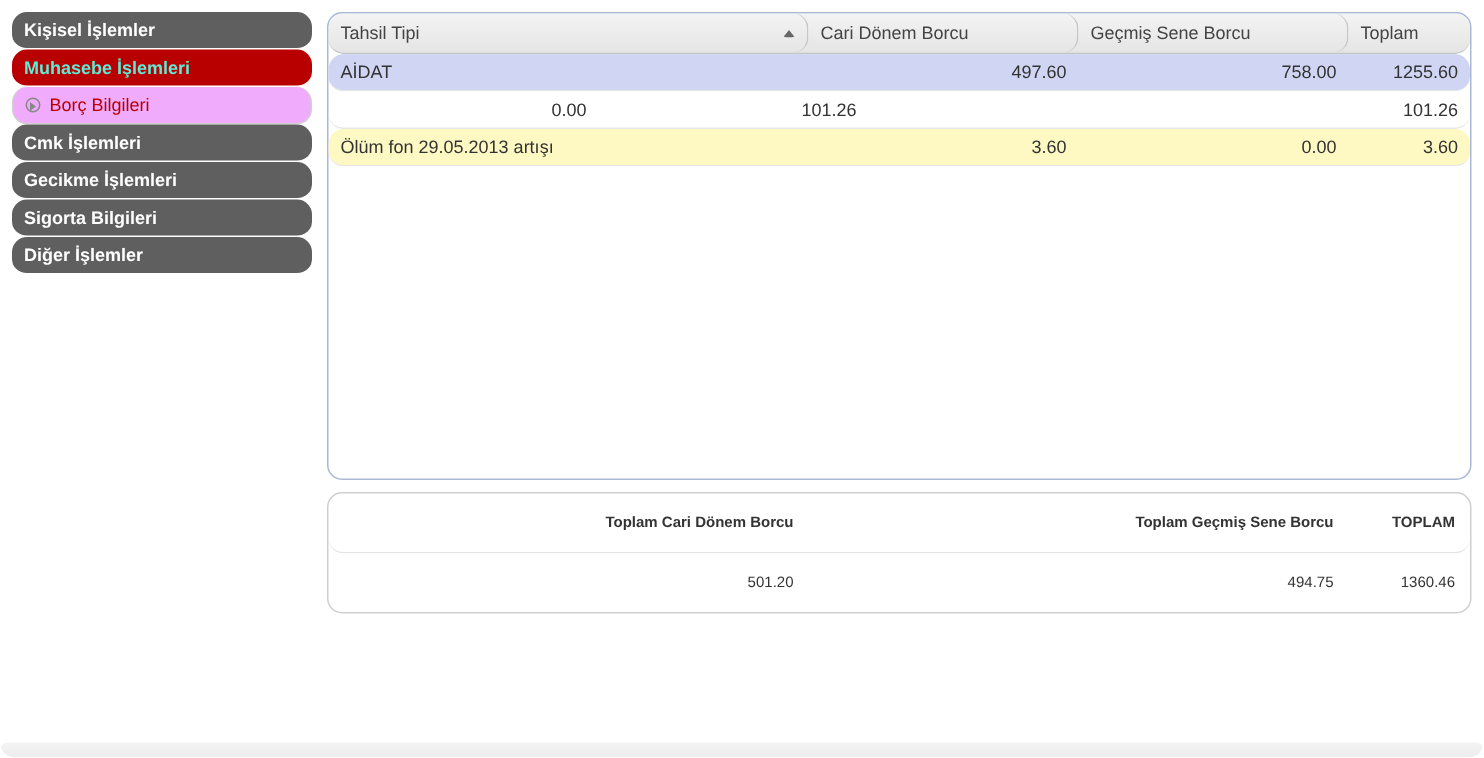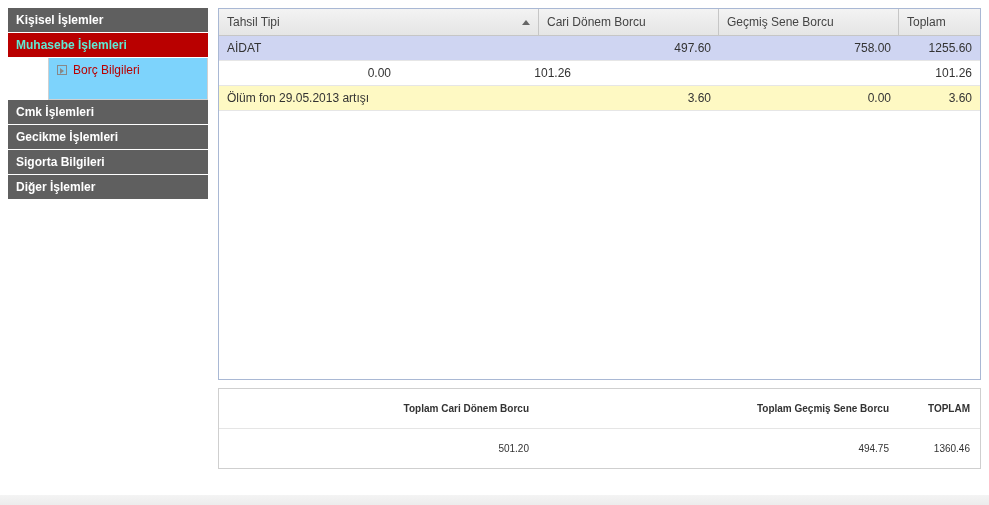--- a/index.html
+++ b/index.html
@@ -1,15 +1,15 @@
 <!DOCTYPE html>
 <html><head>
 <meta charset="utf-8">
 <style>
-  * { box-sizing: border-box; margin: 0; padding: 0; }
+  * { box-sizing: border-box; margin: 0; padding: 0; border-radius: 10px; }
   body {
     font-family: Arial, Helvetica, sans-serif;
     font-size: 12px;
     background: #ffffff;
     width: 989px;
     height: 505px;
     position: relative;
   }
   .container {
     display: flex;
@@ -28,31 +28,30 @@
     padding: 5px 8px;
     border-bottom: 1px solid #fff;
     cursor: pointer;
     font-size: 12px;
   }
   .sidebar-item.active {
     background: #b90000;
     color: #5eead4;
   }
   .sidebar-sub {
-    background: #7dd3fc;
+    background: #f0abfc;
     color: #b90000;
-    padding: 5px 8px 22px 8px;
+    padding: 5px 8px 5px 8px;
     border: 1px solid #d0d0d0;
     border-top: none;
     cursor: pointer;
     display: flex;
     align-items: center;
     gap: 6px;
     font-size: 12px;
-    margin-left: 40px;
   }
   .arrow-icon {
     width: 10px;
     height: 10px;
     display: inline-block;
     position: relative;
     border: 1px solid #888;
   }
   .arrow-icon::after {
     content: '';
@@ -65,21 +64,21 @@
   }
   .main {
     flex: 1;
     display: flex;
     flex-direction: column;
     gap: 8px;
   }
   .grid-panel {
     border: 1px solid #a9b8d4;
     background: #ffffff;
-    height: 372px;
+    height: 312px;
     display: flex;
     flex-direction: column;
   }
   .grid-header {
     display: flex;
     background: linear-gradient(#f3f3f3,#e5e5e5);
     border-bottom: 1px solid #c6c6c6;
   }
   .grid-header-cell {
     padding: 6px 8px;

